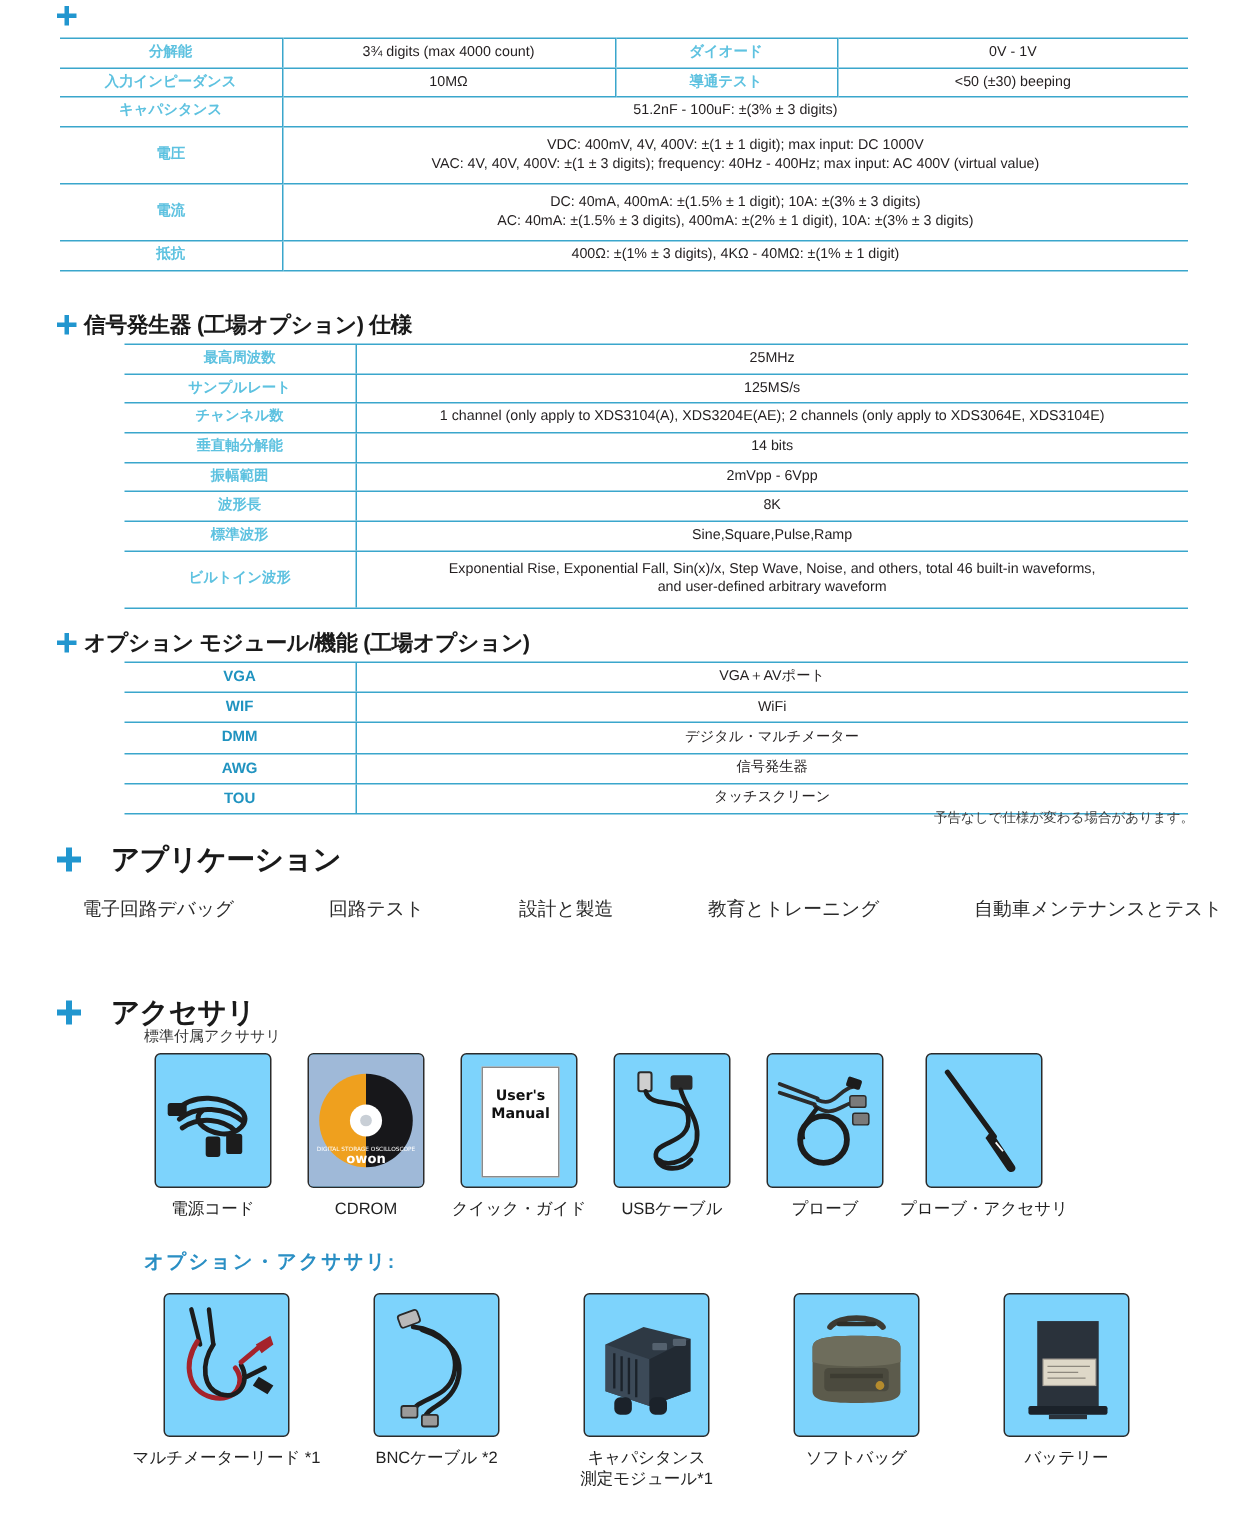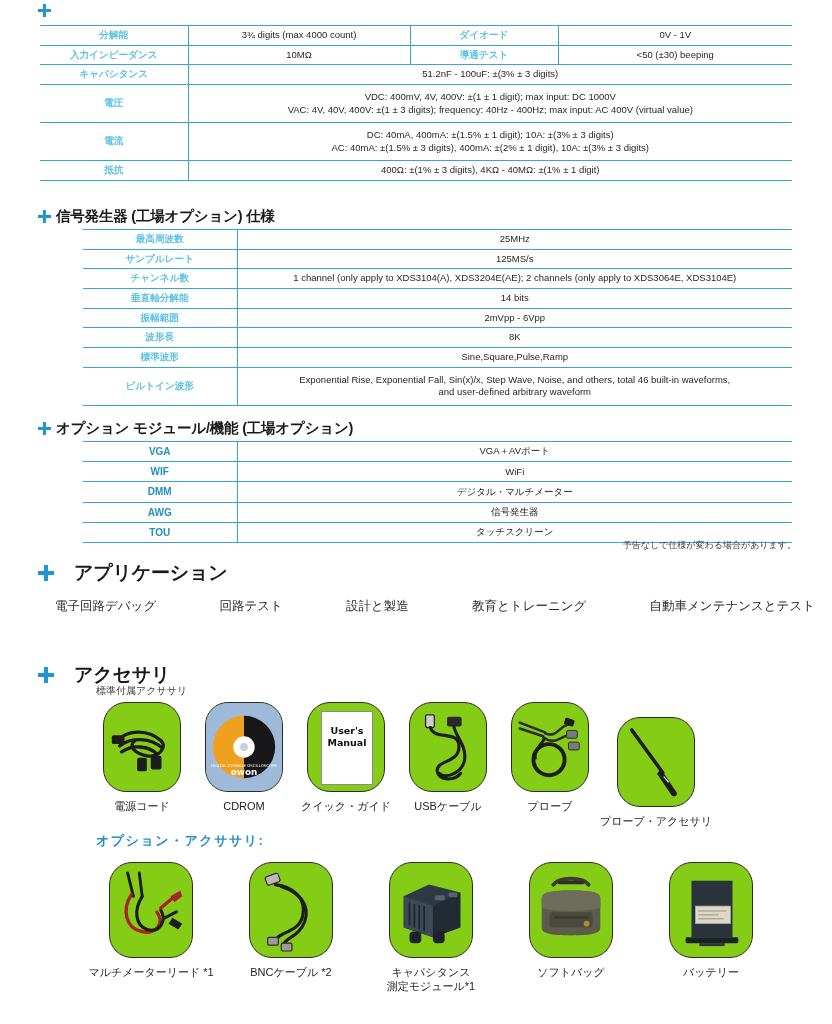--- a/index.html
+++ b/index.html
@@ -105,25 +105,25 @@
     position:absolute; left:96px; top:862px; width:700px;
     display:flex; gap:30px;
   }
   #footnotes {
     position:absolute; left:55px; top:983px;
     font-size:11px; color:#2b2b2b; line-height:1.55;
   }
   #footnotes div { white-space:pre; }
 
   .item { width:92px; display:flex; flex-direction:column; align-items:center; }
-  .item.wide { width:100px;margin-top:15px; }
+  .item.wide { width:100px; }
   .thumb {
     width:78px; height:90px;
-    border:1.4px solid #2b2b2b; border-radius:23px;
-    background:#84cc16; position:relative; overflow:hidden;
+    border:1.4px solid #2b2b2b; border-radius:4px;
+    background:#7dd3fc; position:relative; overflow:hidden;
   }
   .cap {
     margin-top:7px; font-size:11px; color:#222; text-align:center;
     line-height:1.3; white-space:nowrap;
   }
   .cap.wrap { white-space:normal; }
   #opt-row .thumb { width:84px; height:96px; }
   #opt-row .item { width:110px; }
 
   

